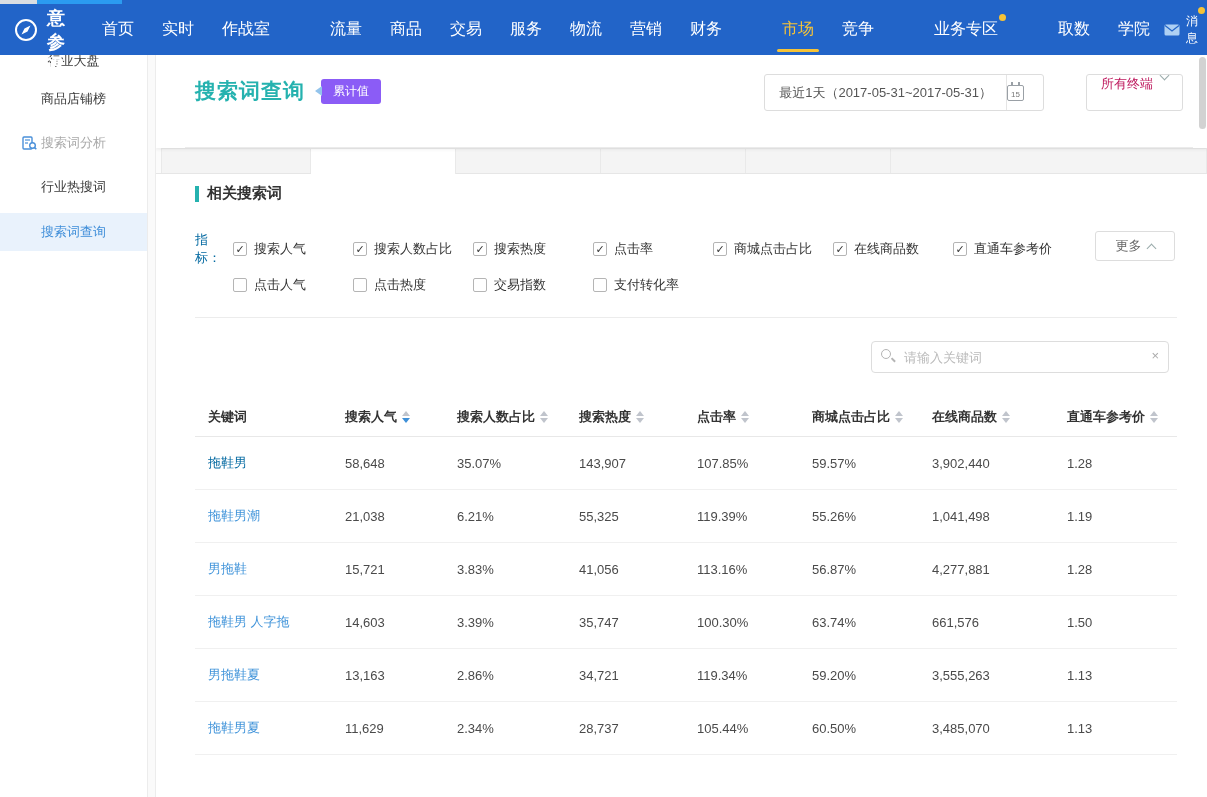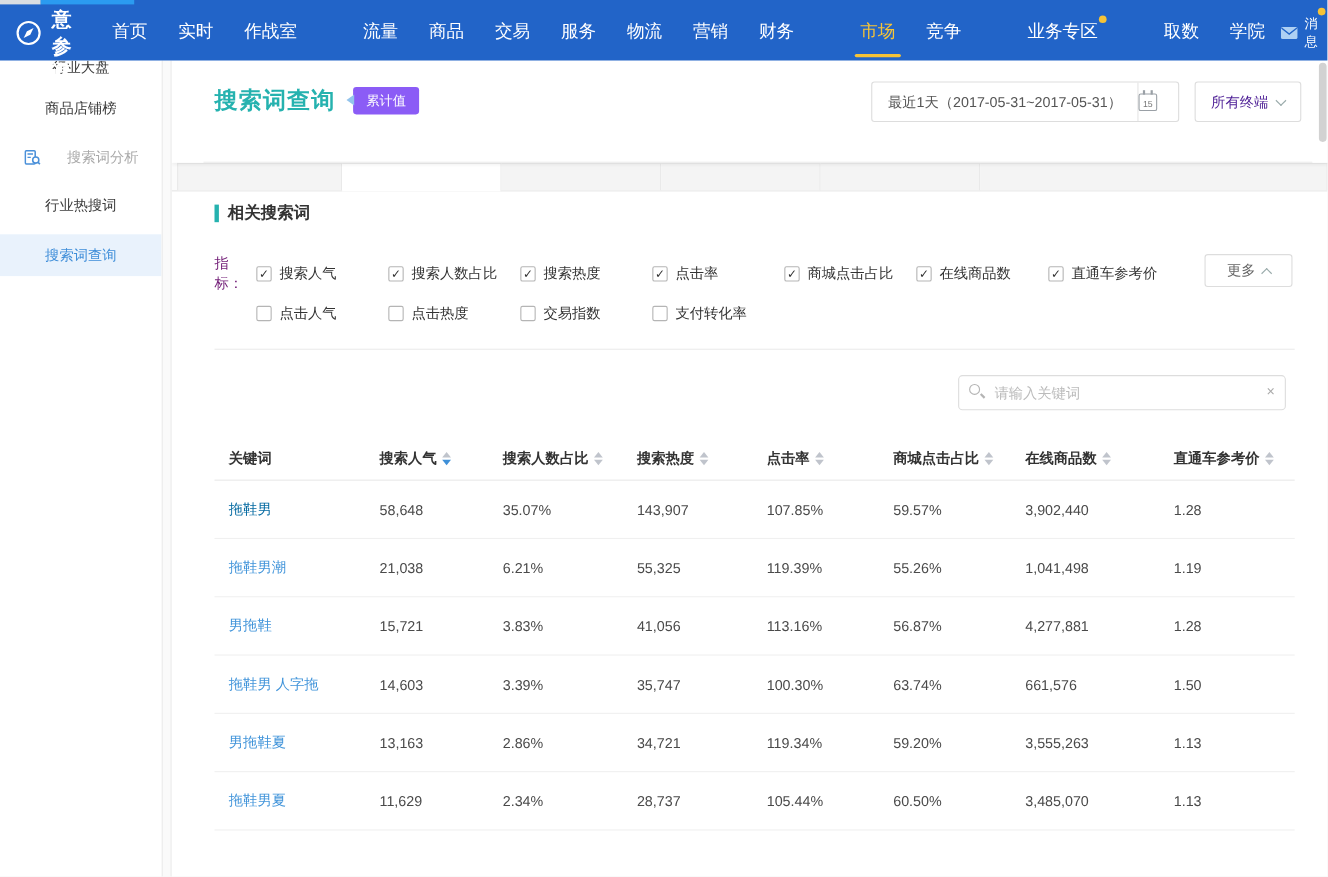--- a/index.html
+++ b/index.html
@@ -20,21 +20,21 @@
     bottom:-12px; width:42px; height:3px; background:#f6c337; border-radius:2px; }
   .nav-divider { width:1px; height:18px; background:rgba(255,255,255,.35); margin:0 16px; }
   .dot { position:absolute; top:-5px; right:-8px; width:7px; height:7px; background:#f6c337; border-radius:50%; }
   .nav-msg { display:flex; align-items:center; gap:6px; color:#fff; font-size:12px; margin-left:auto; position:relative; cursor:pointer; }
   .msg-dot { position:absolute; top:-6px; right:-7px; width:7px; height:7px; background:#f6c337; border-radius:50%; }
 
   
   .sidebar { position:absolute; top:55px; left:0; width:147px; height:742px; background:#fff; overflow:hidden; z-index:10; }
   .side-item { height:44px; line-height:44px; text-align:center; font-size:13px; color:#3a3a3a; cursor:pointer; }
   .side-item.clipped { height:22px; line-height:12px; margin-top:0; overflow:hidden; }
-  .side-group { display:flex; align-items:center; justify-content:flex-start; padding-left:22px; gap:24px;
+  .side-group { display:flex; align-items:center; justify-content:flex-start; padding-left:22px; gap:4px;
     color:#a9a9a9; cursor:default; }
   .side-item.selected { background:#e9f2fc; color:#3f8ed9; height:38px; line-height:38px; margin-top:4px; }
   .side-scrolltrack { position:absolute; top:55px; left:147px; width:9px; height:742px; background:#fafafa;
     border-left:1px solid #ececec; border-right:1px solid #ececec; z-index:11; }
 
   
   .main { position:absolute; top:55px; left:156px; width:1051px; height:742px; background:#fff; }
 
   .head-block { height:93px; background:#fff; position:relative; box-shadow:0 2px 3px rgba(0,0,0,.05); }
   .title-row { display:flex; align-items:center; padding:22px 0 0 39px; }
@@ -47,22 +47,22 @@
 
   .head-controls { position:absolute; top:19px; right:24px; display:flex; gap:14px; }
   .date-box { display:flex; align-items:stretch; border:1px solid #ddd; border-radius:3px; height:37px;
     background:#fff; cursor:pointer; }
   .date-text { display:flex; align-items:center; padding:0 14px; font-size:13px; color:#555; border-right:1px solid #e5e5e5; }
   .cal-cell { display:flex; align-items:center; justify-content:flex-start; width:36px; }
   .cal-icon { width:17px; height:16px; border:1px solid #9aa0a6; border-radius:2px; position:relative;
     font-size:8px; color:#777; text-align:center; line-height:17px; }
   .cal-icon::before, .cal-icon::after { content:""; position:absolute; top:-4px; width:2px; height:4px; background:#9aa0a6; }
   .cal-icon::before { left:3px; } .cal-icon::after { right:3px; }
-  .terminal-box { display:flex; align-items:center; gap:8px; border:1px solid #ddd; border-radius:3px;
-    height:37px; padding:0 14px; font-size:13px; color:#4c1d95; cursor:pointer; }
+  .terminal-box { display:flex; gap:8px; border:1px solid #ddd; border-radius:3px;
+    height:37px; padding:0 14px; font-size:13px; color:#be185d; cursor:pointer;margin-left:28px; }
   .caret-down { width:7px; height:7px; border-right:1px solid #9aa; border-bottom:1px solid #9aa;
     transform:rotate(45deg); margin-top:-3px; }
   .caret-up { width:7px; height:7px; border-right:1px solid #9aa; border-bottom:1px solid #9aa;
     transform:rotate(-135deg); margin-top:4px; }
 
   
   .tabs { display:flex; align-items:flex-end; height:26px; border-bottom:1px solid #e6e6e6;
     padding-left:5px; background:#fbfbfb; }
   .tab { height:25px; background:#f4f4f4; border:1px solid #e9e9e9; border-bottom:none; cursor:pointer; }
   .tab + .tab { border-left:none; }
@@ -72,21 +72,21 @@
 
   .content { padding:0 30px 0 39px; }
   .section-title { display:flex; align-items:center; gap:8px; margin-top:10px; }
   .section-bar { width:4px; height:16px; background:#25b2af; }
   .section-text { font-size:15px; font-weight:bold; color:#333; }
 
   
   .filters { position:relative; margin-top:32px; }
   .filter-row { display:flex; align-items:center; height:28px; }
   .filter-row.second { margin-top:8px; padding-left:38px; }
-  .metrics-label { width:38px; font-size:13px; color:#701a75; }
+  .metrics-label { width:38px; font-size:13px; color:#0369a1; }
   .filter-item { display:flex; align-items:center; width:120px; cursor:pointer; }
   .checkbox { width:14px; height:14px; border:1px solid #b5b5b5; border-radius:2px; background:#fff;
     display:flex; align-items:center; justify-content:center; font-size:11px; color:#333; font-weight:bold; }
   .filter-item .lbl { font-size:13px; color:#333; margin-left:7px; white-space:nowrap; }
   .more-btn { position:absolute; right:2px; top:-4px; width:80px; height:30px; border:1px solid #ddd;
     border-radius:3px; display:flex; align-items:center; justify-content:center; gap:6px;
     font-size:13px; color:#666; background:#fff; cursor:pointer; }
 
   .filters-rule { margin-top:18px; border-bottom:1px solid #ececec; }
 

